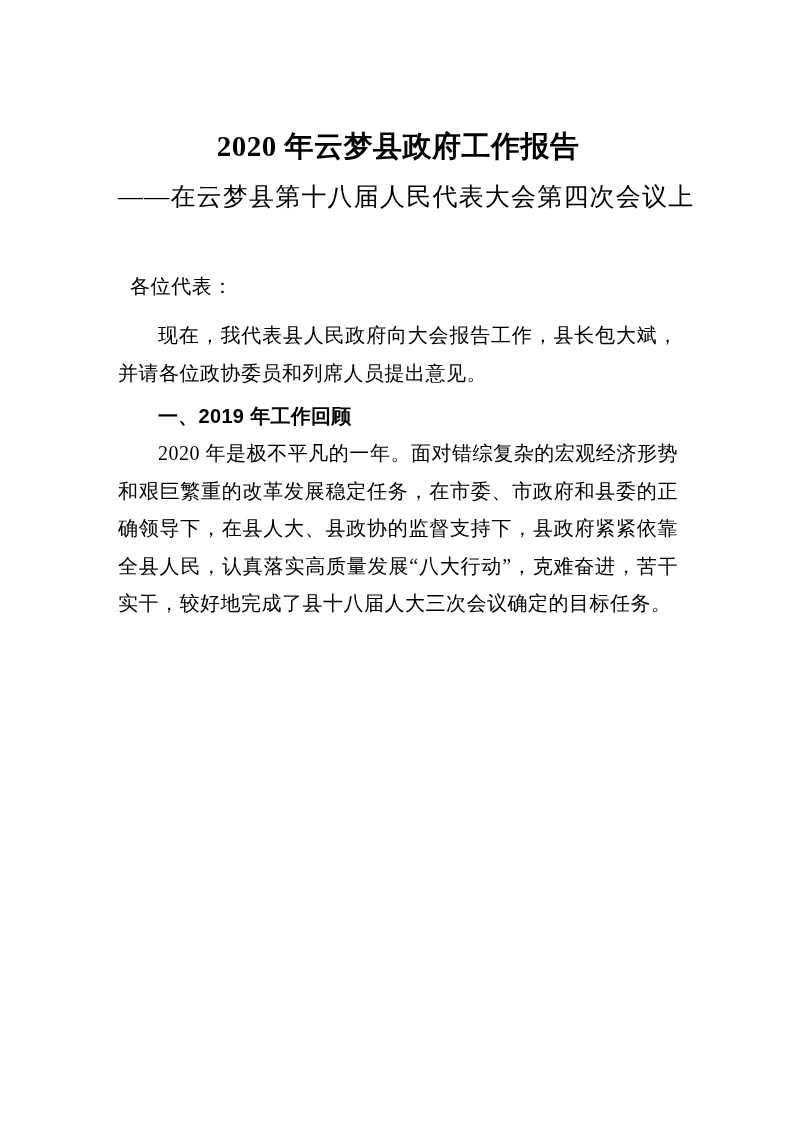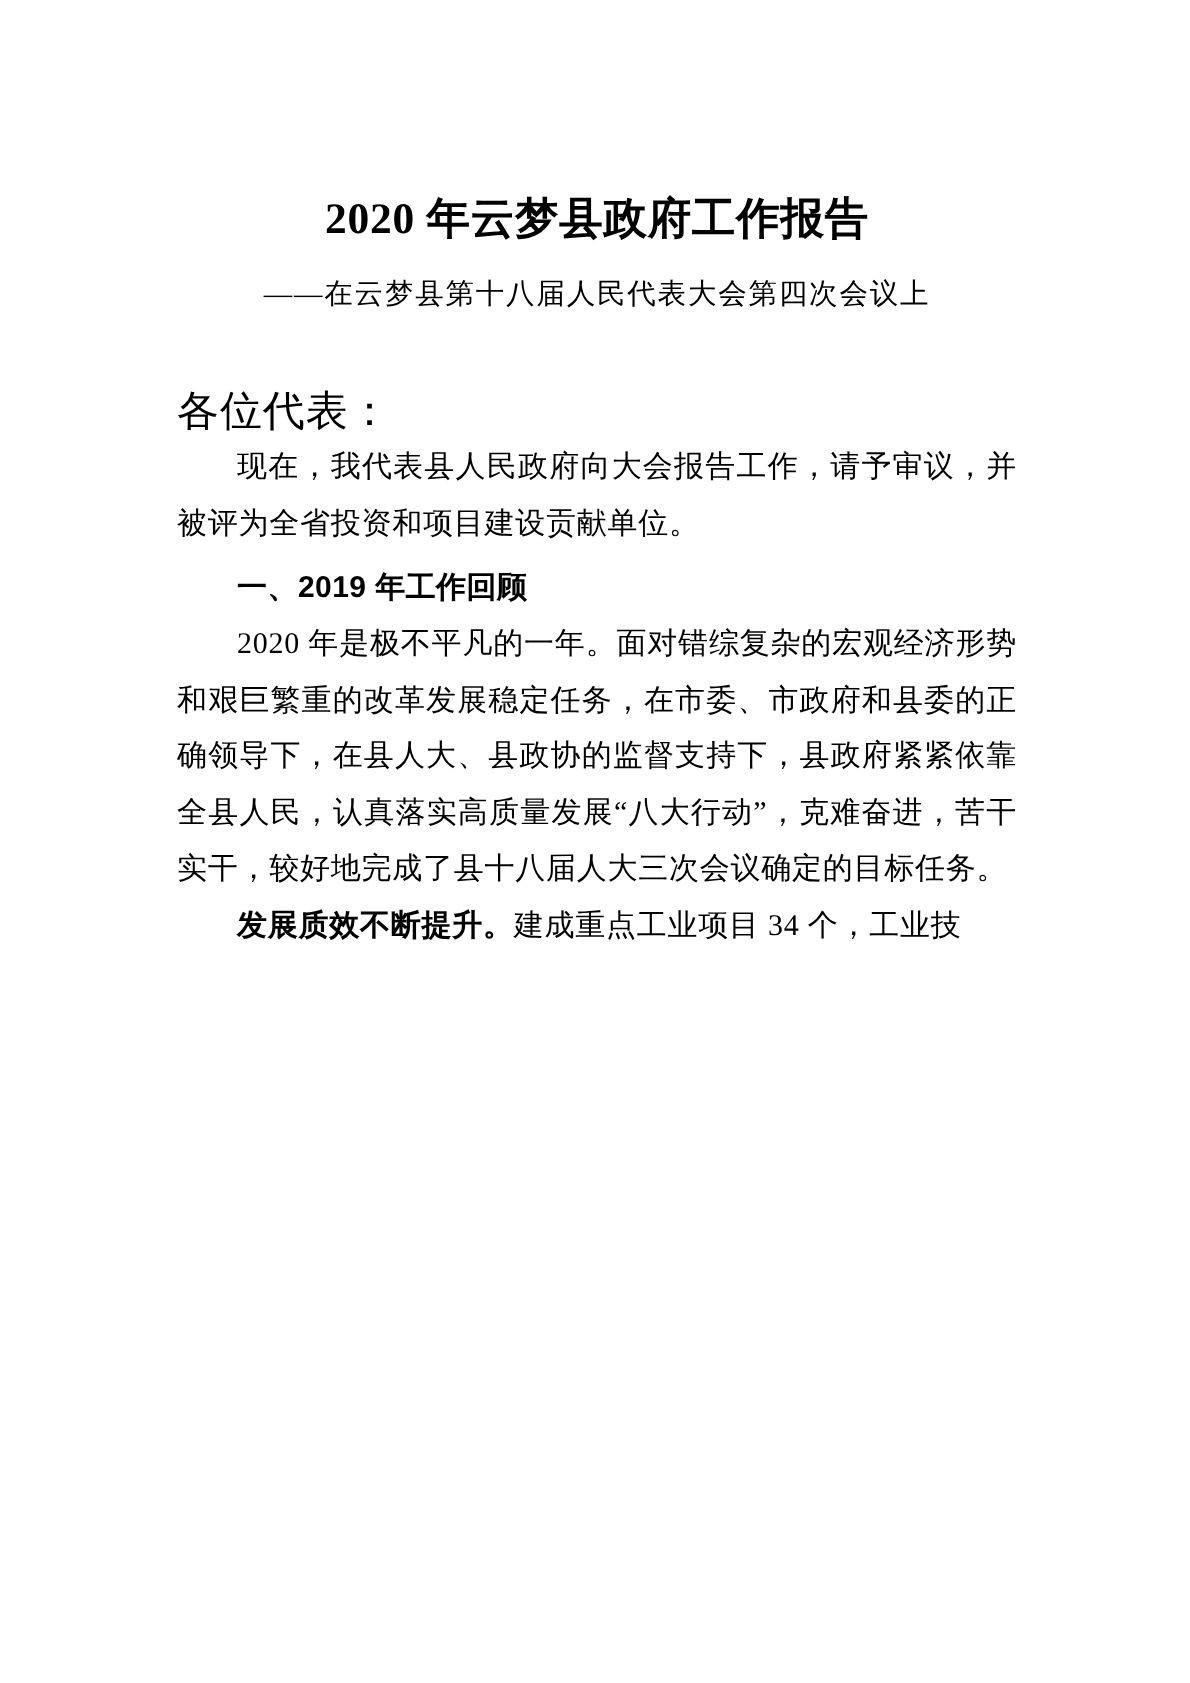--- a/index.html
+++ b/index.html
@@ -43,41 +43,41 @@
     font-size: 29px;
     line-height: 36px;
     letter-spacing: 0.5px;
     padding-top: 128px;
   }
 
   .doc-subtitle {
     margin: 0;
     text-align: center;
     font-family: "Liberation Serif", "DejaVu Serif", serif;
-    font-size: 19px;
+    font-size: 25px;
     line-height: 30px;
     letter-spacing: 1.2px;
     padding-top: 18px;
     white-space: nowrap;
   }
 
   .doc-author {
     margin: 0;
     text-align: center;
     font-family: "Liberation Serif", "DejaVu Serif", serif;
     font-size: 18px;
     line-height: 28px;
     letter-spacing: 2.5px;
     padding-top: 16px;
   }
 
   .salutation {
-    margin: 0;
+    margin: 12px;
     padding-top: 44px;
-    font-size: 28px;
+    font-size: 20px;
     line-height: 37px;
     letter-spacing: 0.6px;
   }
 
   p.body-par {
     margin: 0;
     font-size: 20px;
     line-height: 37.5px;
     letter-spacing: 0.5px;
     text-align: justify;
@@ -107,25 +107,22 @@
 <div class="page">
   <div class="content">
 
     <h1 class="doc-title">2020 年云梦县政府工作报告</h1>
 
     <div class="doc-subtitle">——在云梦县第十八届人民代表大会第四次会议上</div>
 
 
     <div class="salutation">各位代表：</div>
 
-    <p class="body-par">现在，我代表县人民政府向大会报告工作，请予审议，并被评为全省投资和项目建设贡献单位。</p>
+    <p class="body-par">现在，我代表县人民政府向大会报告工作，县长包大斌，并请各位政协委员和列席人员提出意见。</p>
 
     <h2 class="section-heading">一、2019 年工作回顾</h2>
 
     <p class="body-par">2020 年是极不平凡的一年。面对错综复杂的宏观经济形势和艰巨繁重的改革发展稳定任务，在市委、市政府和县委的正确领导下，在县人大、县政协的监督支持下，县政府紧紧依靠全县人民，认真落实高质量发展“八大行动”，克难奋进，苦干实干，较好地完成了县十八届人大三次会议确定的目标任务。</p>
 
 
-    <p class="body-par">
-      <span class="lead-in">发展质效不断提升。</span><span>建成重点工业项目 34 个，工业技</span>
-    </p>
 
   </div>
 </div>
 
 </body></html>

